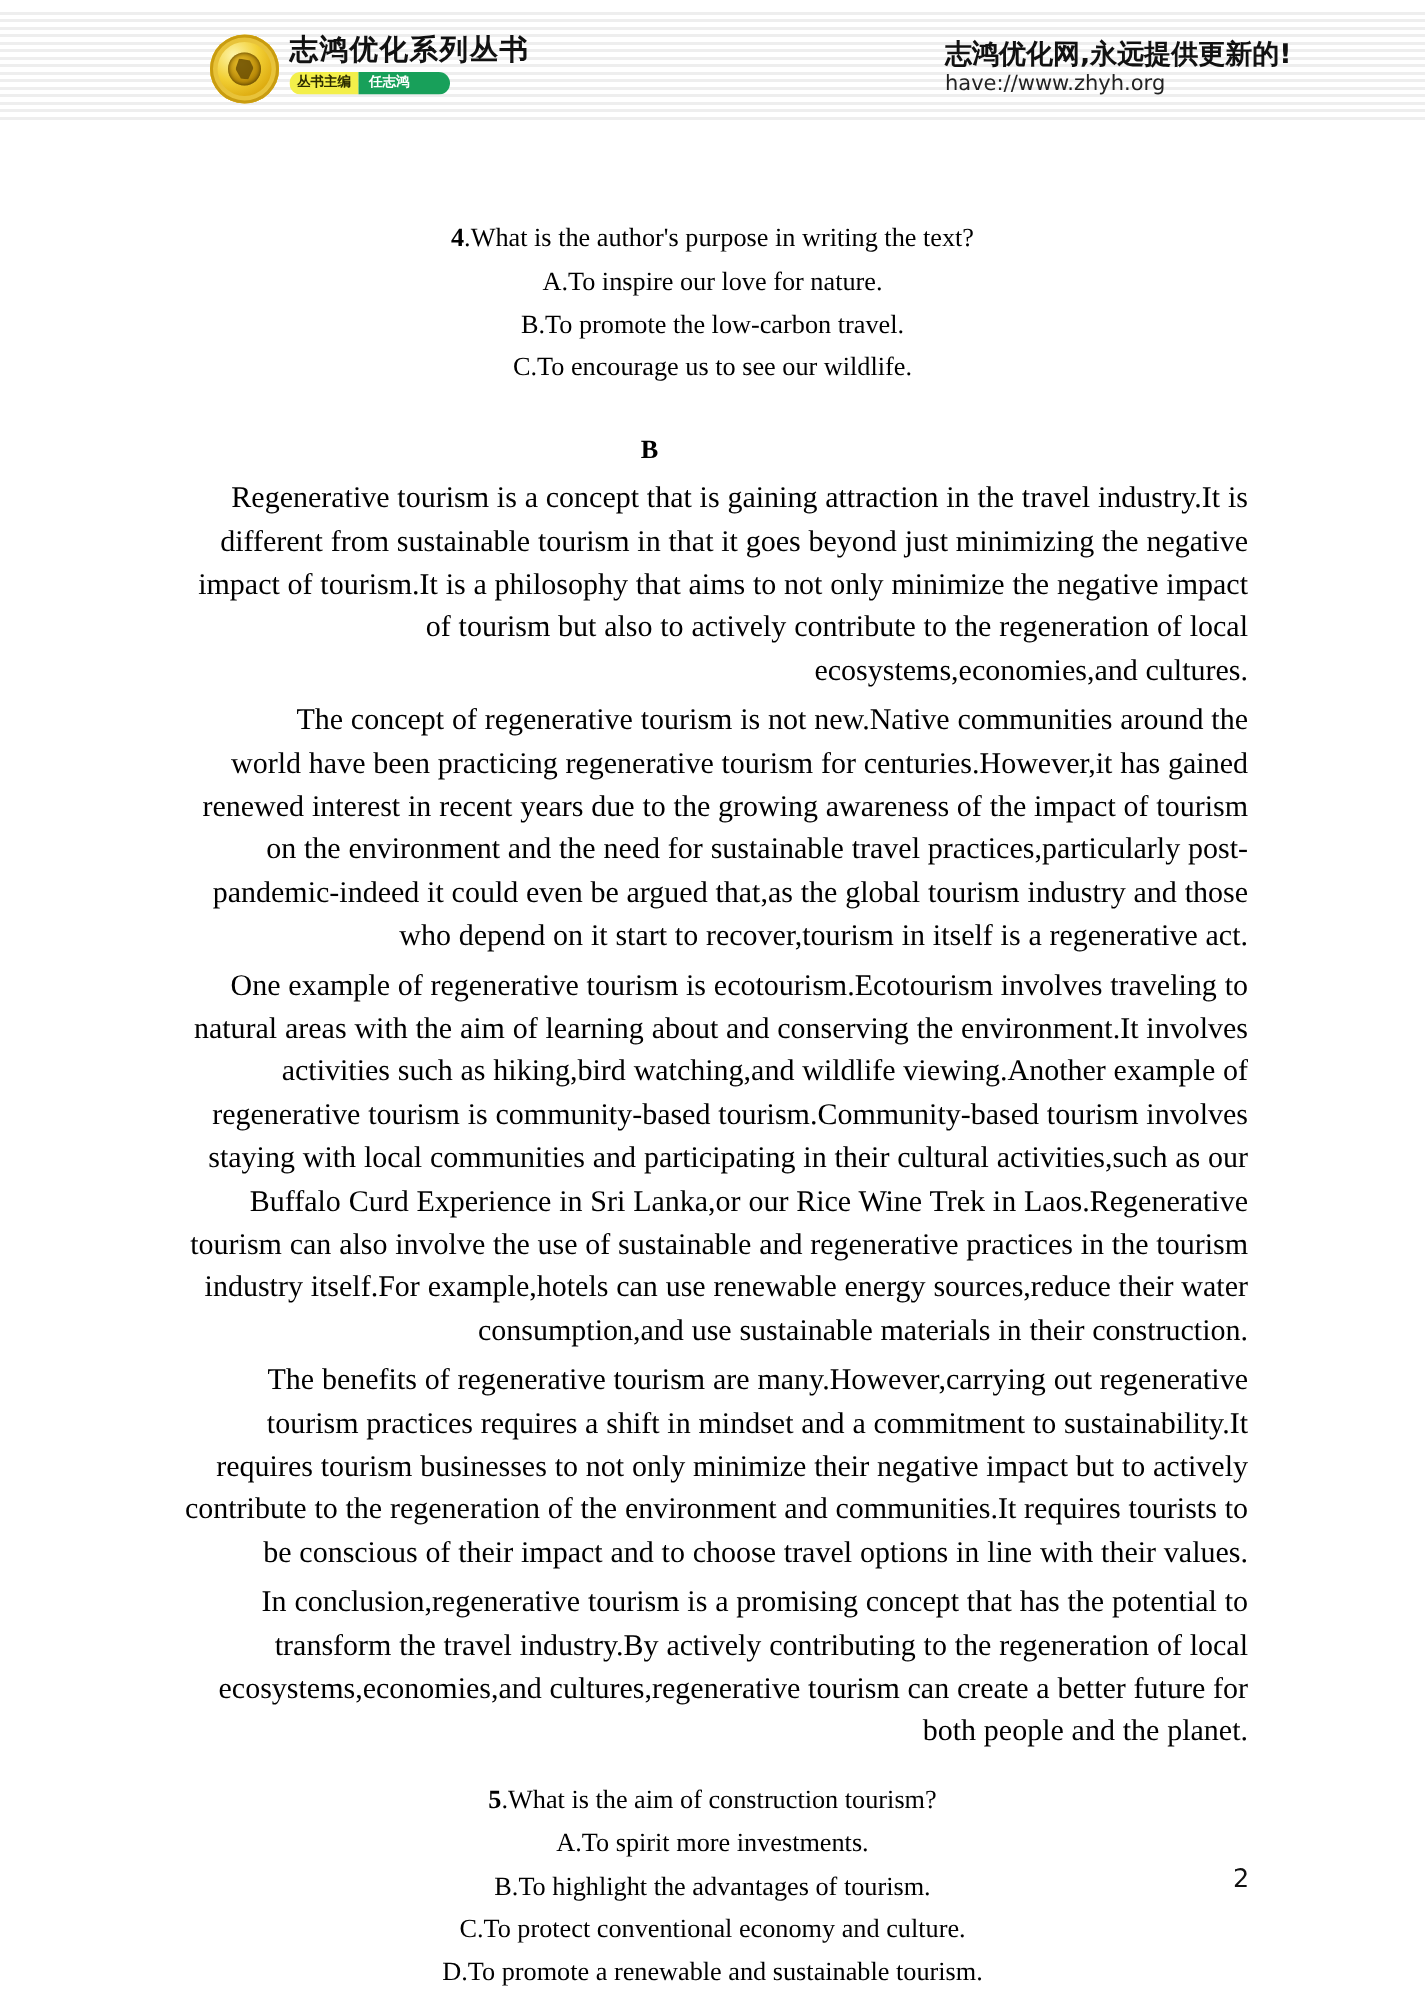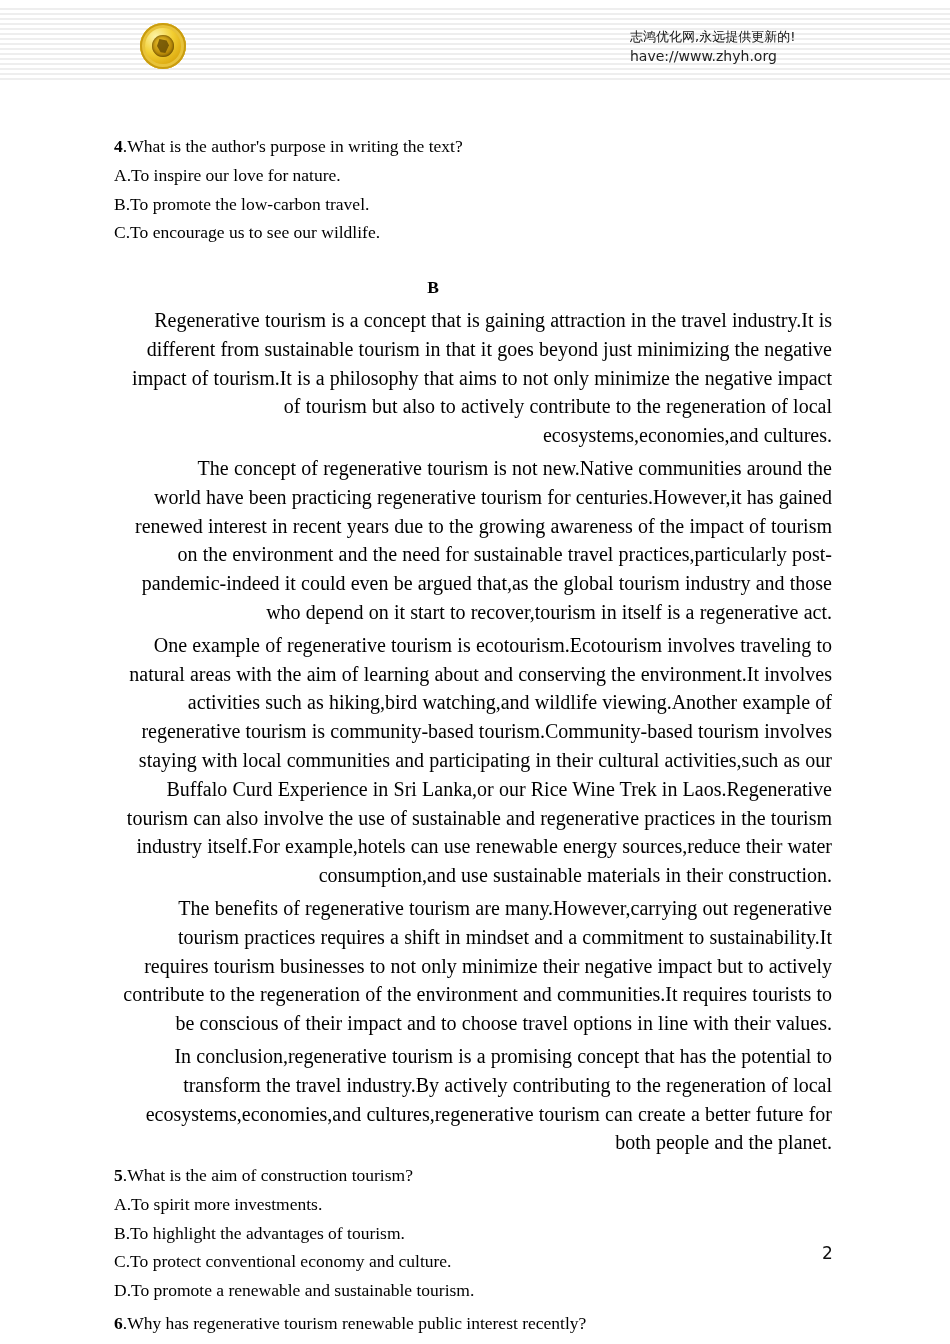--- a/index.html
+++ b/index.html
@@ -127,22 +127,22 @@
   }
 
   
   .header-right {
     position: absolute;
     left: 630px;
     top: 22px;
   }
   .site-slogan {
     font-family: "DejaVu Sans", "Liberation Sans", sans-serif;
-    font-weight: normal;
-    font-size: 13px;
+    font-weight: bold;
+    font-size: 18px;
     line-height: 19px;
     color: #111111;
     white-space: nowrap;
   }
   .site-url {
     font-family: "DejaVu Sans", "Liberation Sans", sans-serif;
     font-size: 14px;
     line-height: 19px;
     color: #222222;
     white-space: nowrap;
@@ -175,21 +175,22 @@
   }
   p.para {
     margin: 4px;
     font-size: 20px;
     line-height: 28.8px;
     text-indent: 34px;
     text-align: right;
     word-spacing: 0.2px;
   }
   .q-block {
-    margin-top: 4px;
+    margin-top: 16px;
+    text-align: center;
   }
 
   
   .page-number {
     position: absolute;
     left: 822px;
     top: 1243px;
     font-family: "DejaVu Sans", "Liberation Sans", sans-serif;
     font-size: 17px;
     color: #111111;
@@ -199,20 +200,27 @@
 <body>
 
 <div class="page">
 
   <div class="header-band">
     <div class="header-inner">
 
       <div class="logo-block">
         <div class="medallion">
           <div class="emblem"></div>
+        </div>
+        <div class="logo-text-col">
+          <div class="brand-title">志鸿优化系列丛书</div>
+          <div class="badge-row">
+            <span class="badge-left">丛书主编</span>
+            <span class="badge-right">任志鸿</span>
+          </div>
         </div>
       </div>
 
       <div class="header-right">
         <div class="site-slogan">志鸿优化网,永远提供更新的!</div>
         <div class="site-url">have://www.zhyh.org</div>
       </div>
 
     </div>
   </div>

